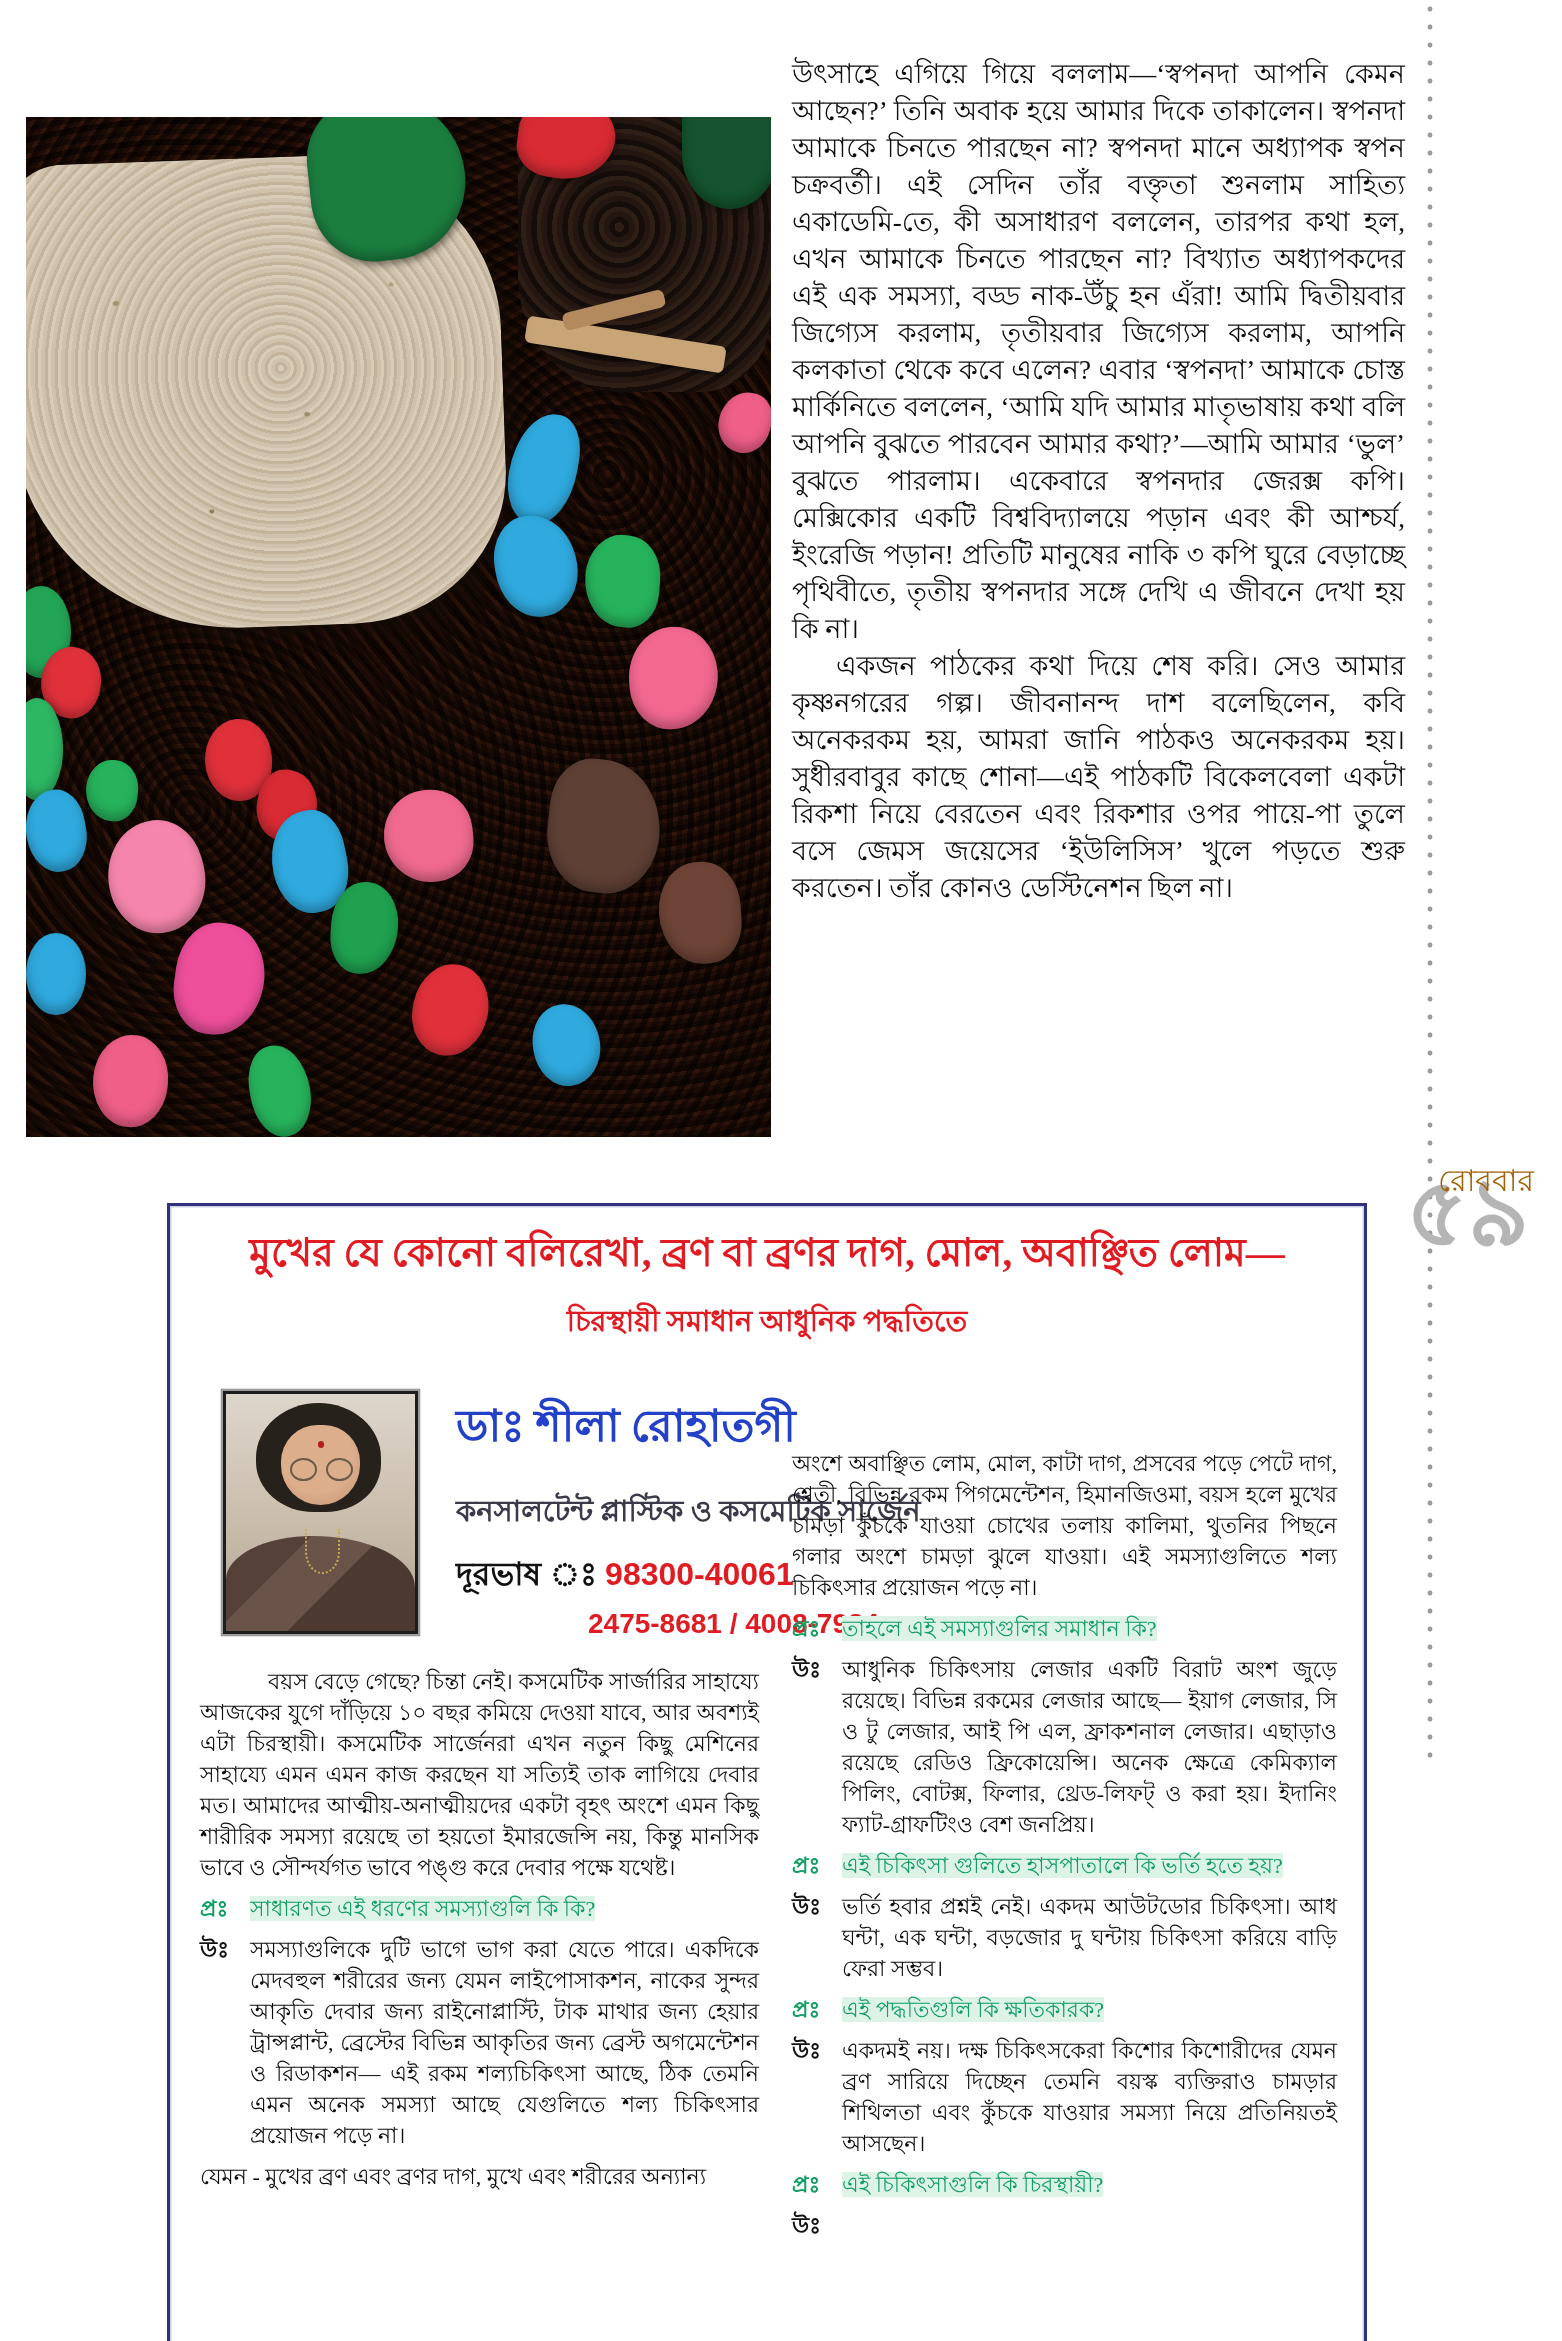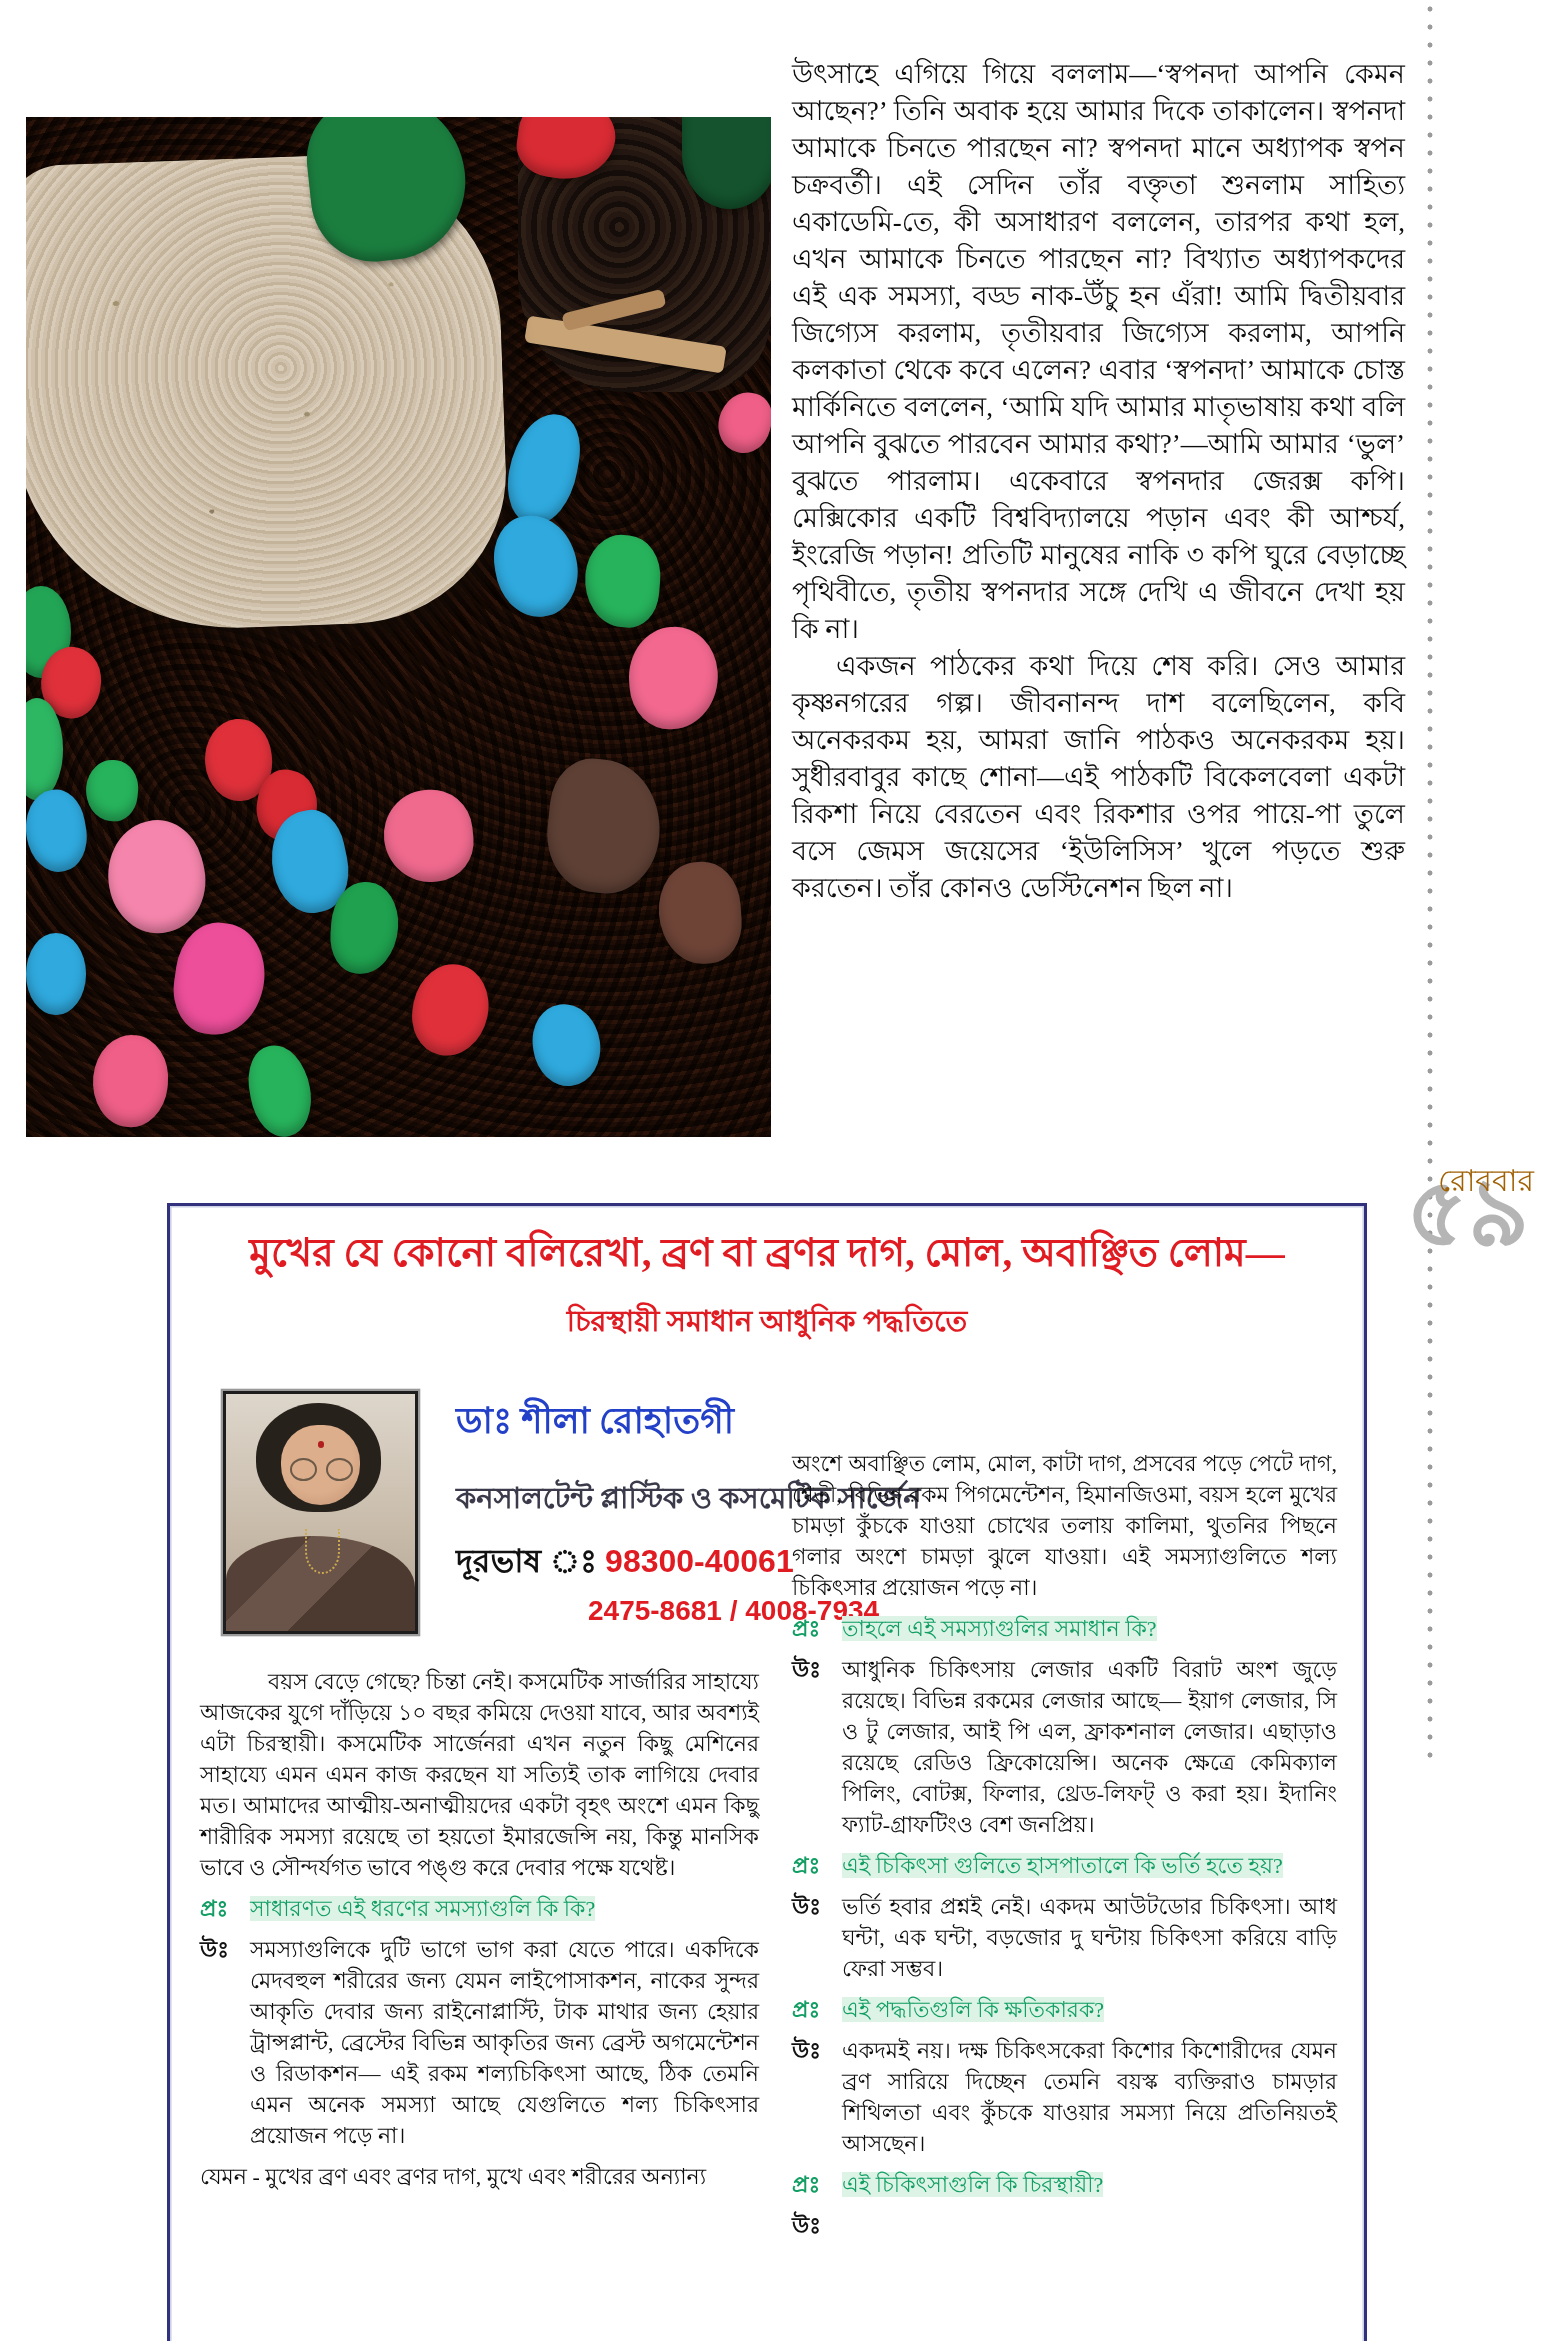--- a/index.html
+++ b/index.html
@@ -66,21 +66,21 @@
   .dp-bindi{position:absolute;left:48.5%;top:20%;width:3.5%;height:2.8%;background:#b11e1e;border-radius:50%;}
   .dp-glass-l{position:absolute;left:34%;top:27%;width:12%;height:8%;border:2.3px solid #6b5a48;border-radius:50%;}
   .dp-glass-r{position:absolute;left:53%;top:27%;width:12%;height:8%;border:2.3px solid #6b5a48;border-radius:50%;}
   .dp-body{position:absolute;left:0;bottom:0;width:100%;height:40%;
            background:linear-gradient(135deg,#564138 0 30%,#6a544a 30% 55%,#4c392f 55% 100%);
            border-radius:46% 54% 0 0;}
   .dp-necklace{position:absolute;left:42%;top:57%;width:16%;height:18%;border:2.3px dotted #caa94f;
                border-top:none;border-radius:0 0 50% 50%;}
 
   .doctor-meta{position:absolute;left:233px;top:1.6px;width:514px;white-space:nowrap;}
-  .doc-name{font-size:36px;font-weight:bold;color:var(--c-doctor-name,#2340c8);}
+  .doc-name{font-size:44px;font-weight:bold;color:var(--c-doctor-name,#2340c8);}
   .doc-title{margin-top:22px;font-size:29px;font-weight:bold;color:#3a3a4a;}
   .doc-clinic{margin-top:7.8px;font-size:24px;color:#7c89a0;}
   .doc-phone{margin-top:12.5px;font-size:32px;font-weight:bold;color:#111;}
   .ph-num{color:var(--c-phone,#e01b22);font-family:"Liberation Sans",sans-serif;}
   .doc-phone2{margin-top:4.7px;padding-left:132px;font-size:28px;font-weight:bold;}
 
   .qa-col{position:absolute;font-size:22px;line-height:31px;text-align:justify;}
   .qa-left{left:20px;top:450px;width:579px;}
   .qa-right{left:612px;top:232px;width:565px;}
   .qa-block{position:relative;margin:10px;}

